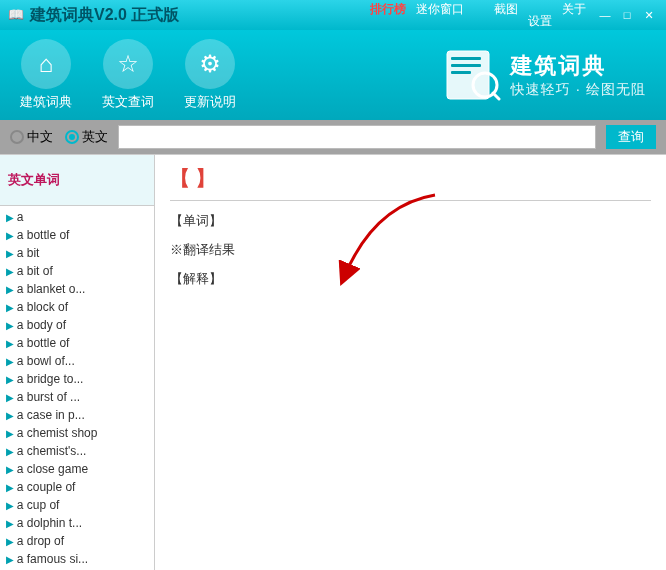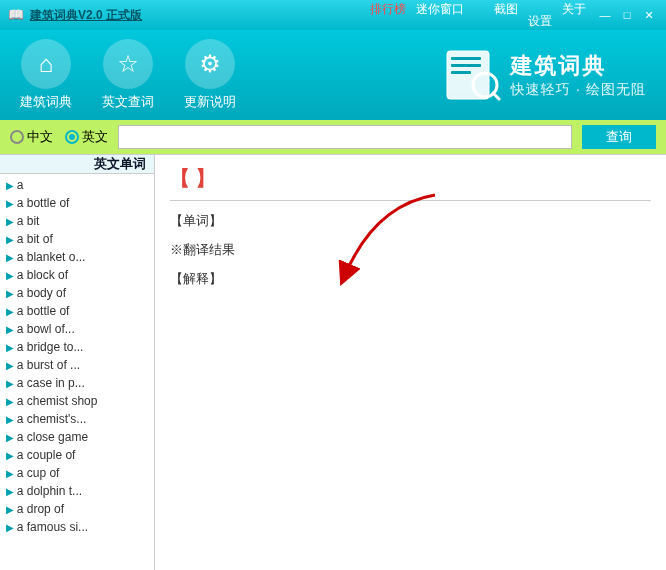--- a/index.html
+++ b/index.html
@@ -21,24 +21,23 @@
       padding: 0 8px;
       user-select: none;
     }
     .title-bar-icon {
       width: 16px;
       height: 16px;
       margin-right: 6px;
     }
     .title-bar-text {
       color: #005566;
-      font-size: 12px;
+      font-size: 16px;
       font-weight: bold;
       flex: 1;
-      text-decoration: underline;
     }
     .title-bar-menu {
       display: flex;
       gap: 10px;
       margin-right: 10px;
     }
     .title-bar-menu span {
       color: #fff;
       font-size: 12px;
       cursor: pointer;
@@ -111,21 +110,21 @@
       letter-spacing: 2px;
     }
     .logo-subtitle {
       color: rgba(255,255,255,0.9);
       font-size: 14px;
       letter-spacing: 1px;
     }
 
     
     .search-bar {
-      background: #bef264;
+      background: #a3a3a3;
       height: 35px;
       display: flex;
       align-items: center;
       padding: 0 10px;
       gap: 10px;
       border-bottom: 1px solid #ccc;
     }
     .radio-group {
       display: flex;
       align-items: center;
@@ -163,21 +162,21 @@
       border: 1px solid #bbb;
       background: #fff;
       padding: 0 6px;
       font-size: 13px;
       outline: none;
     }
     .search-btn {
       background: #00b8cc;
       color: #fff;
       border: none;
-      padding: 4px 24px;
+      padding: 4px 12px;
       font-size: 13px;
       cursor: pointer;
       height: 24px;
       display: flex;
       align-items: center;
     }
 
     
     .main-content {
       display: flex;
@@ -188,26 +187,26 @@
     
     .left-panel {
       width: 155px;
       border-right: 1px solid #ccc;
       display: flex;
       flex-direction: column;
       background: #fff;
     }
     .left-panel-header {
       background: #e8f8fa;
-      padding: 0 8px;
+      padding: 16px 8px;
       font-size: 13px;
       font-weight: bold;
-      color: #0f172a;
+      color: #be185d;
       border-bottom: 1px solid #ccc;
-      text-align: right;
+      text-align: left;
     }
     .word-list {
       flex: 1;
       overflow-y: auto;
       padding: 2px 0;
     }
     .word-list::-webkit-scrollbar { width: 8px; }
     .word-list::-webkit-scrollbar-track { background: #f0f0f0; }
     .word-list::-webkit-scrollbar-thumb { background: #bbb; border-radius: 4px; }
     .word-item {
@@ -264,21 +263,21 @@
       height: 120px;
     }
   </style>
 </head>
 <body>
 
 <div class="title-bar">
   <span class="title-bar-icon">📖</span>
   <span class="title-bar-text">建筑词典V2.0 正式版</span>
   <div class="title-bar-menu">
-    <span style="color:#ff4444;font-weight:normal;">排行榜</span>
+    <span style="color:#ff4444;font-weight:bold;">排行榜</span>
     <span style="color:#fff;">迷你窗口</span>
     <span style="color:#fff;margin-left:20px;">截图</span>
     <span style="color:#fff;margin-top:12px;">设置</span>
     <span style="color:#fff;">关于</span>
   </div>
   <div class="title-bar-controls">
     <span class="title-btn">—</span>
     <span class="title-btn">□</span>
     <span class="title-btn close">✕</span>
   </div>

